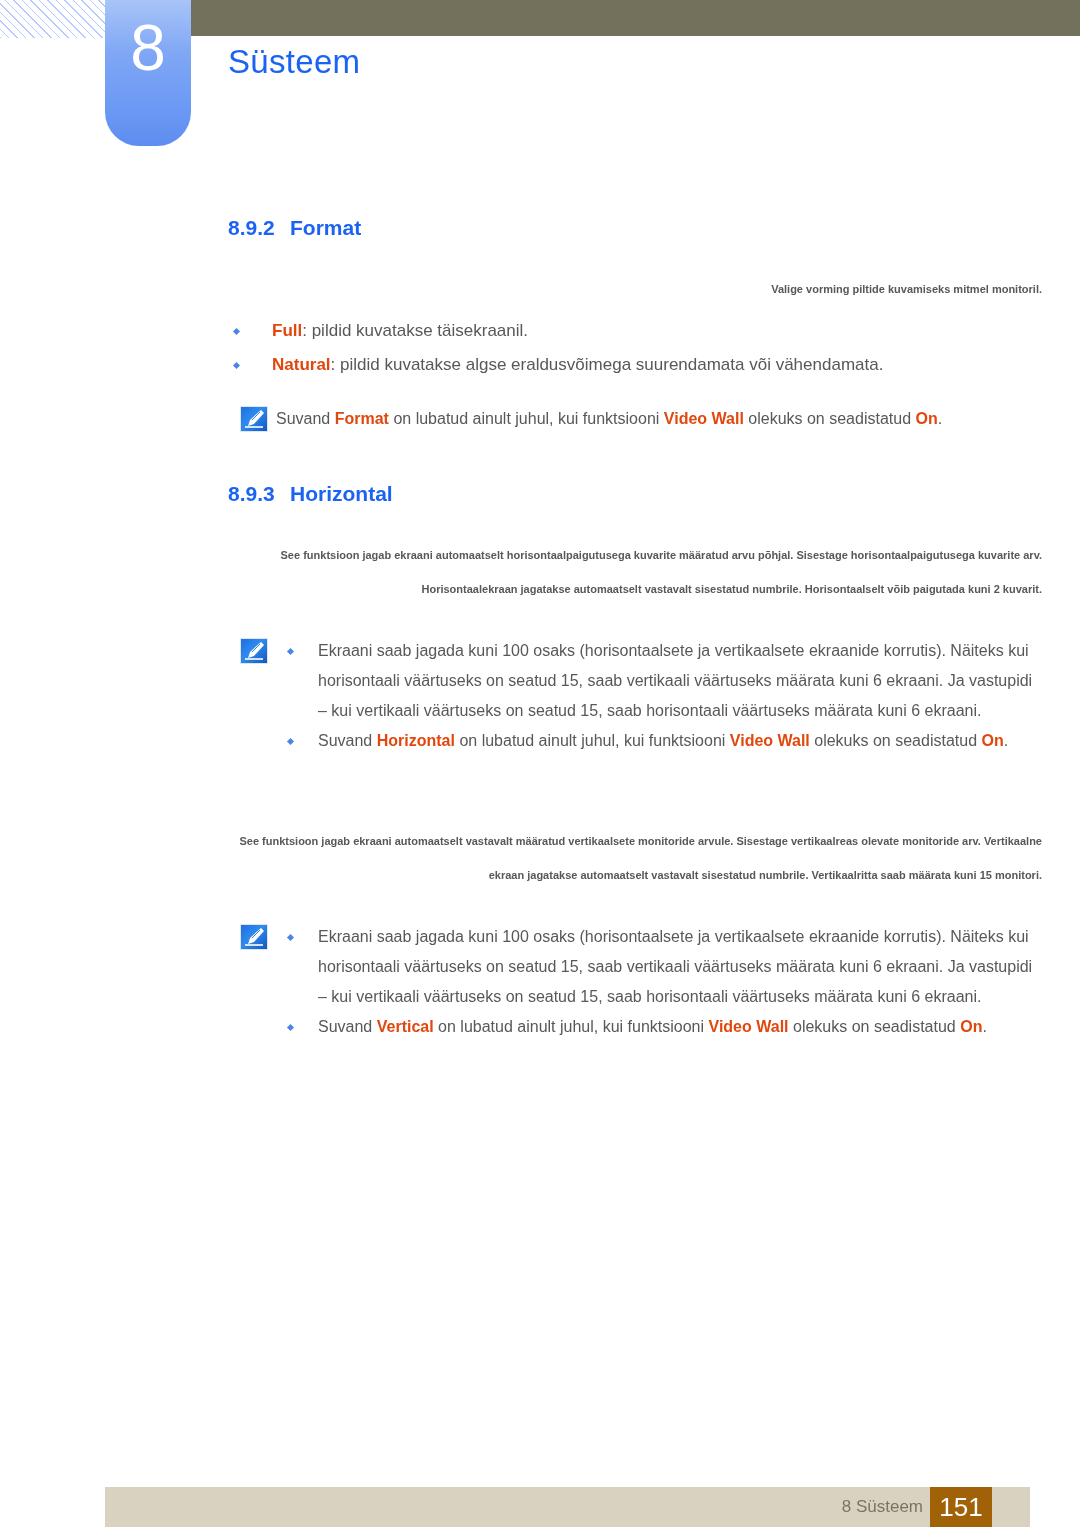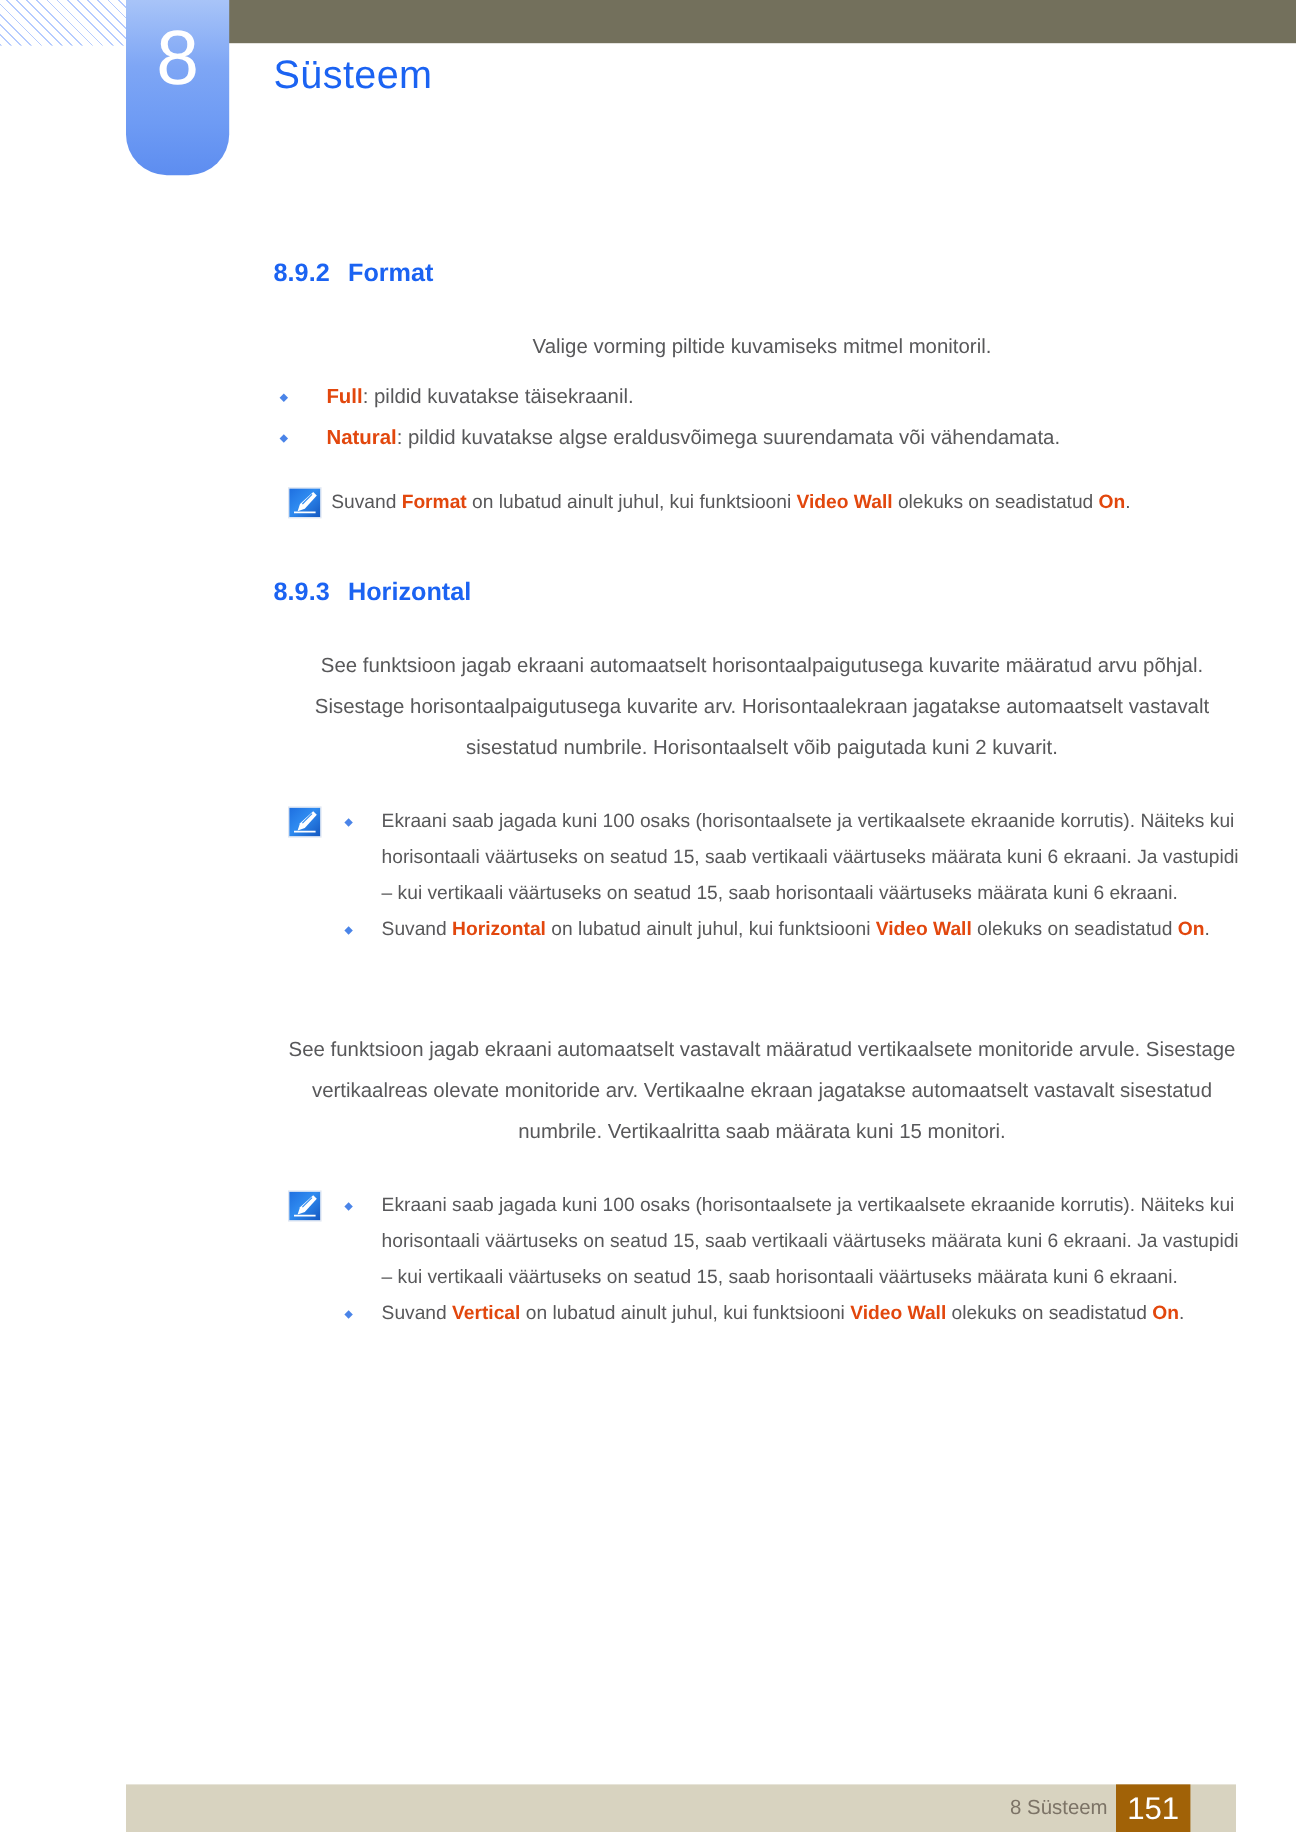--- a/index.html
+++ b/index.html
@@ -85,24 +85,25 @@
     line-height: 28px;
     font-weight: bold;
     color: #1b63f2;
     white-space: nowrap;
   }
   .sec-head .sec-num { display: inline-block; min-width: 62px; }
 
   .body-para {
     margin: 0 0 0 188px;
     width: 814px;
-    font-size: 17px;
+    font-size: 11px;
     line-height: 34px;
     color: #58585a;
-    text-align: center;
+    text-align: right;
+    font-weight: bold;
   }
 
   
   .blist {
     margin: 0 0 0 188px;
     width: 814px;
     list-style: none;
     padding: 0;
   }
   .blist li {

